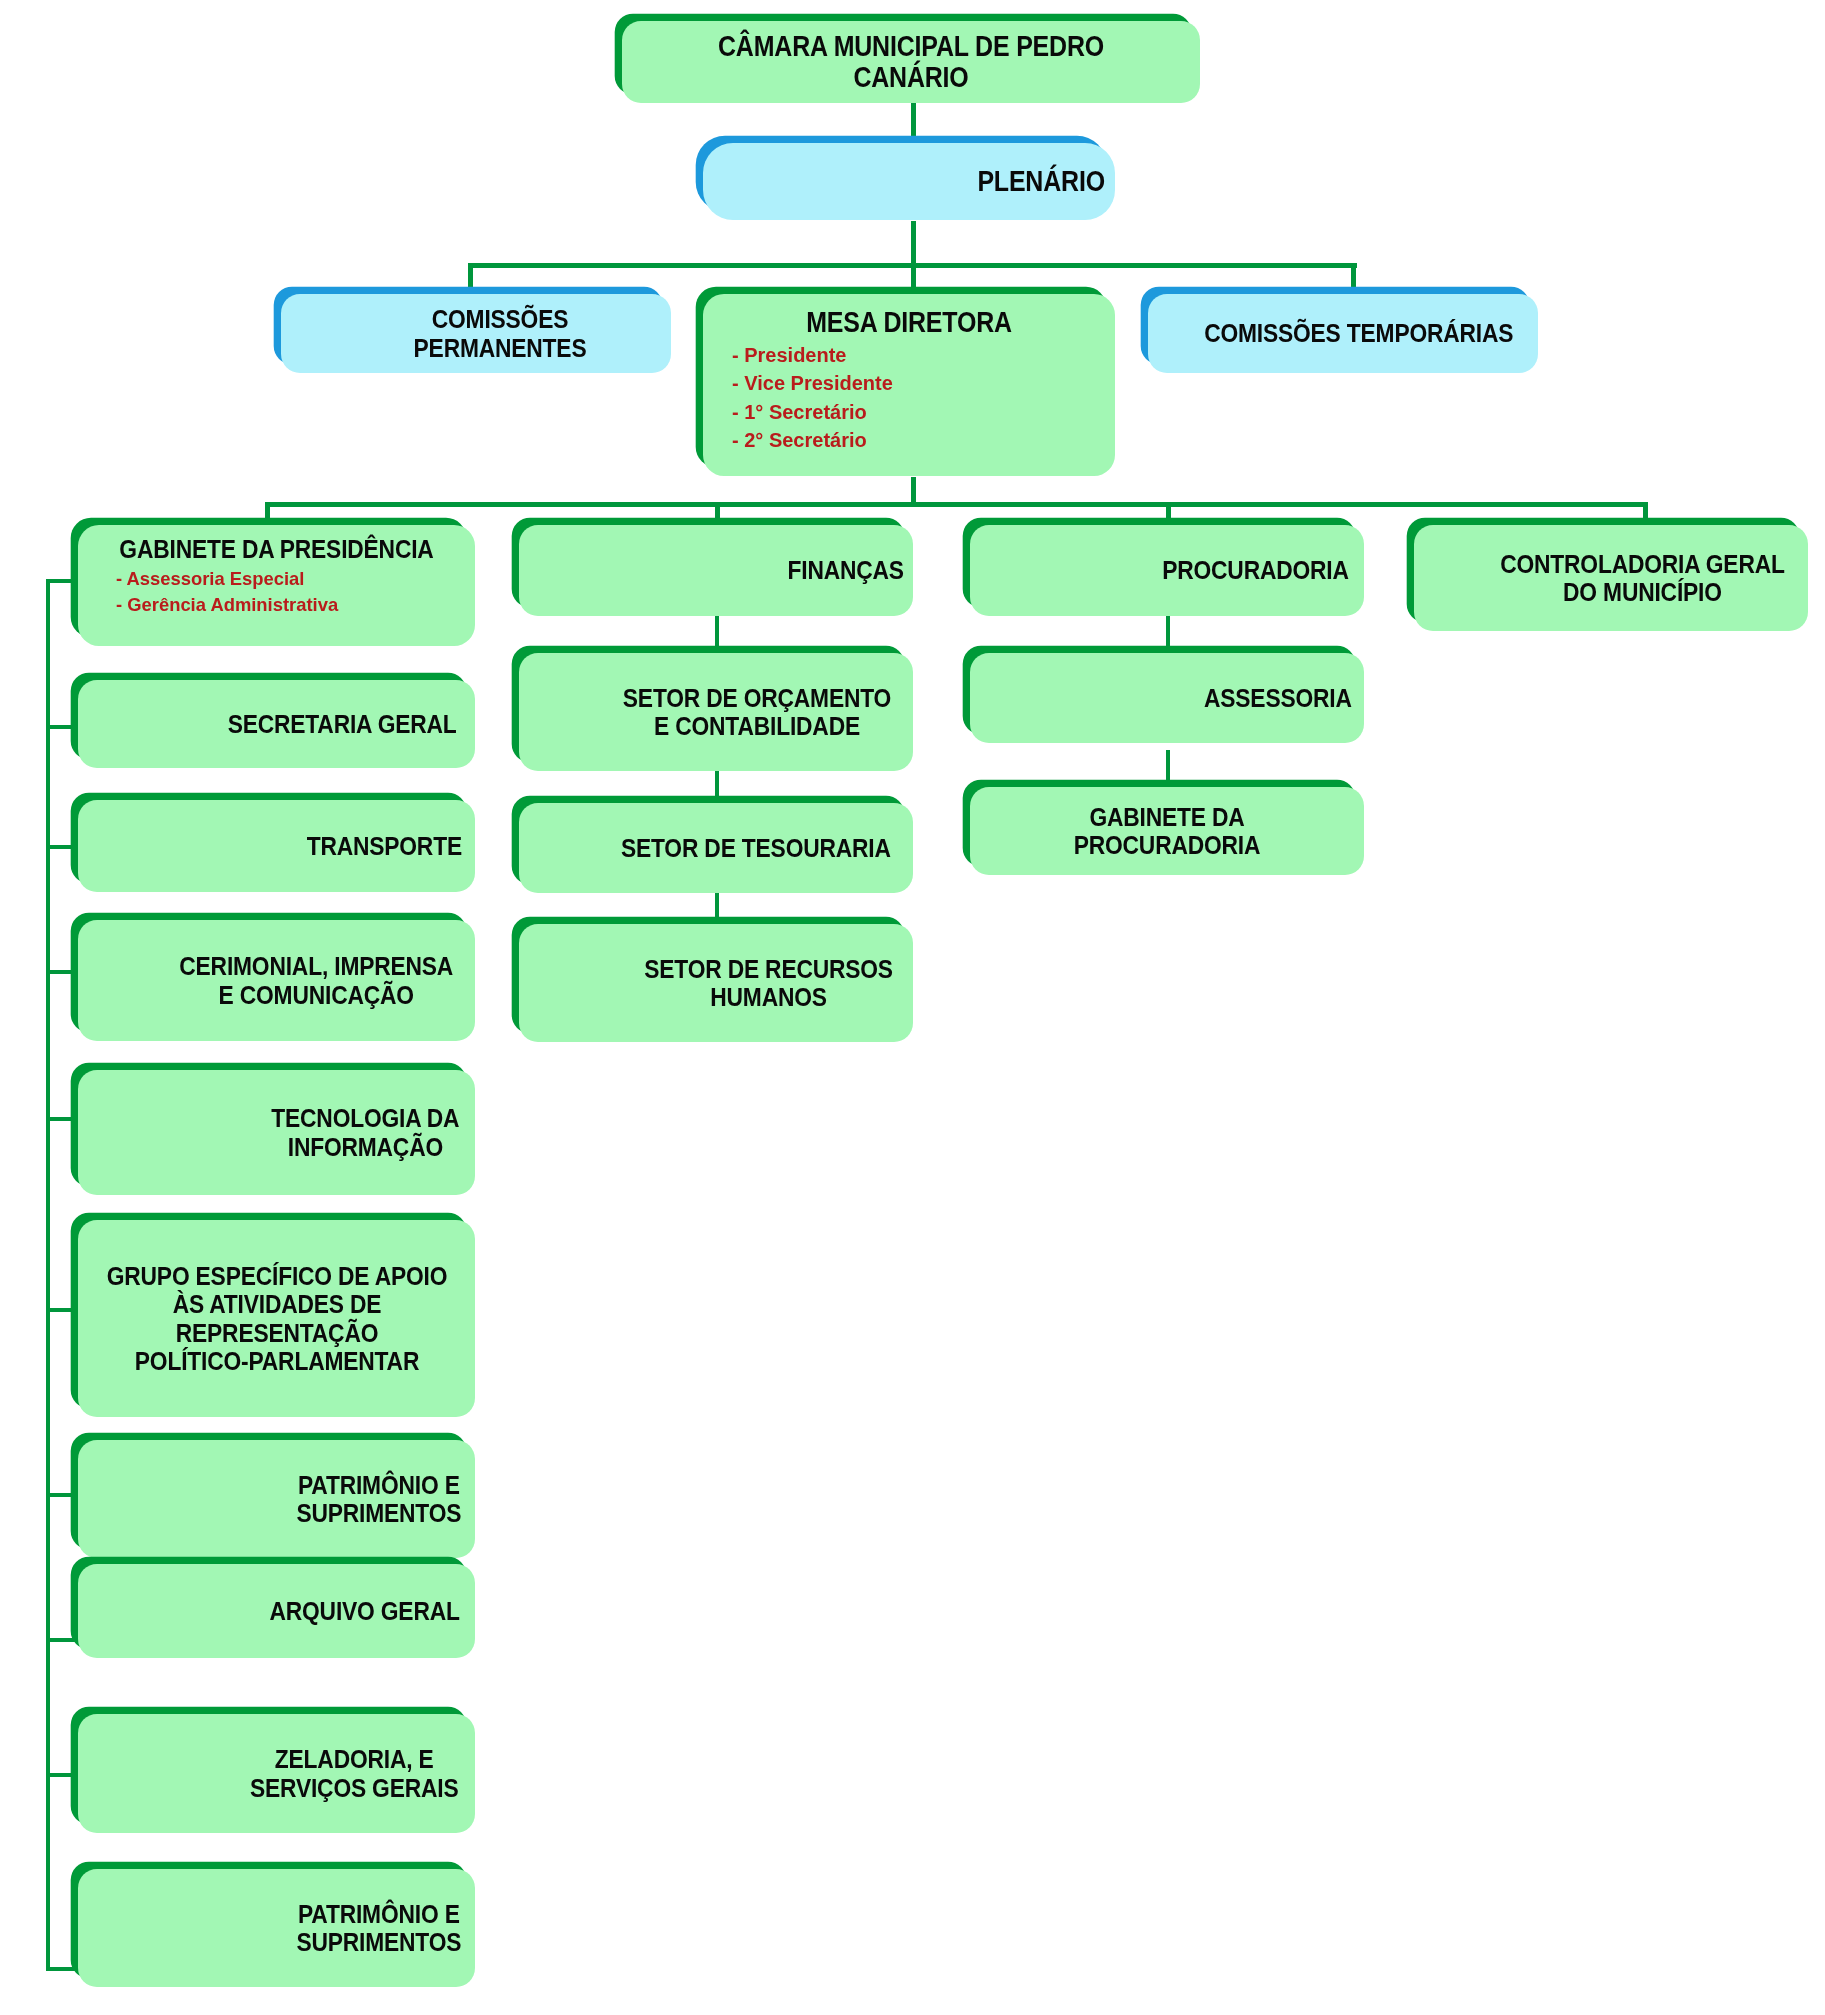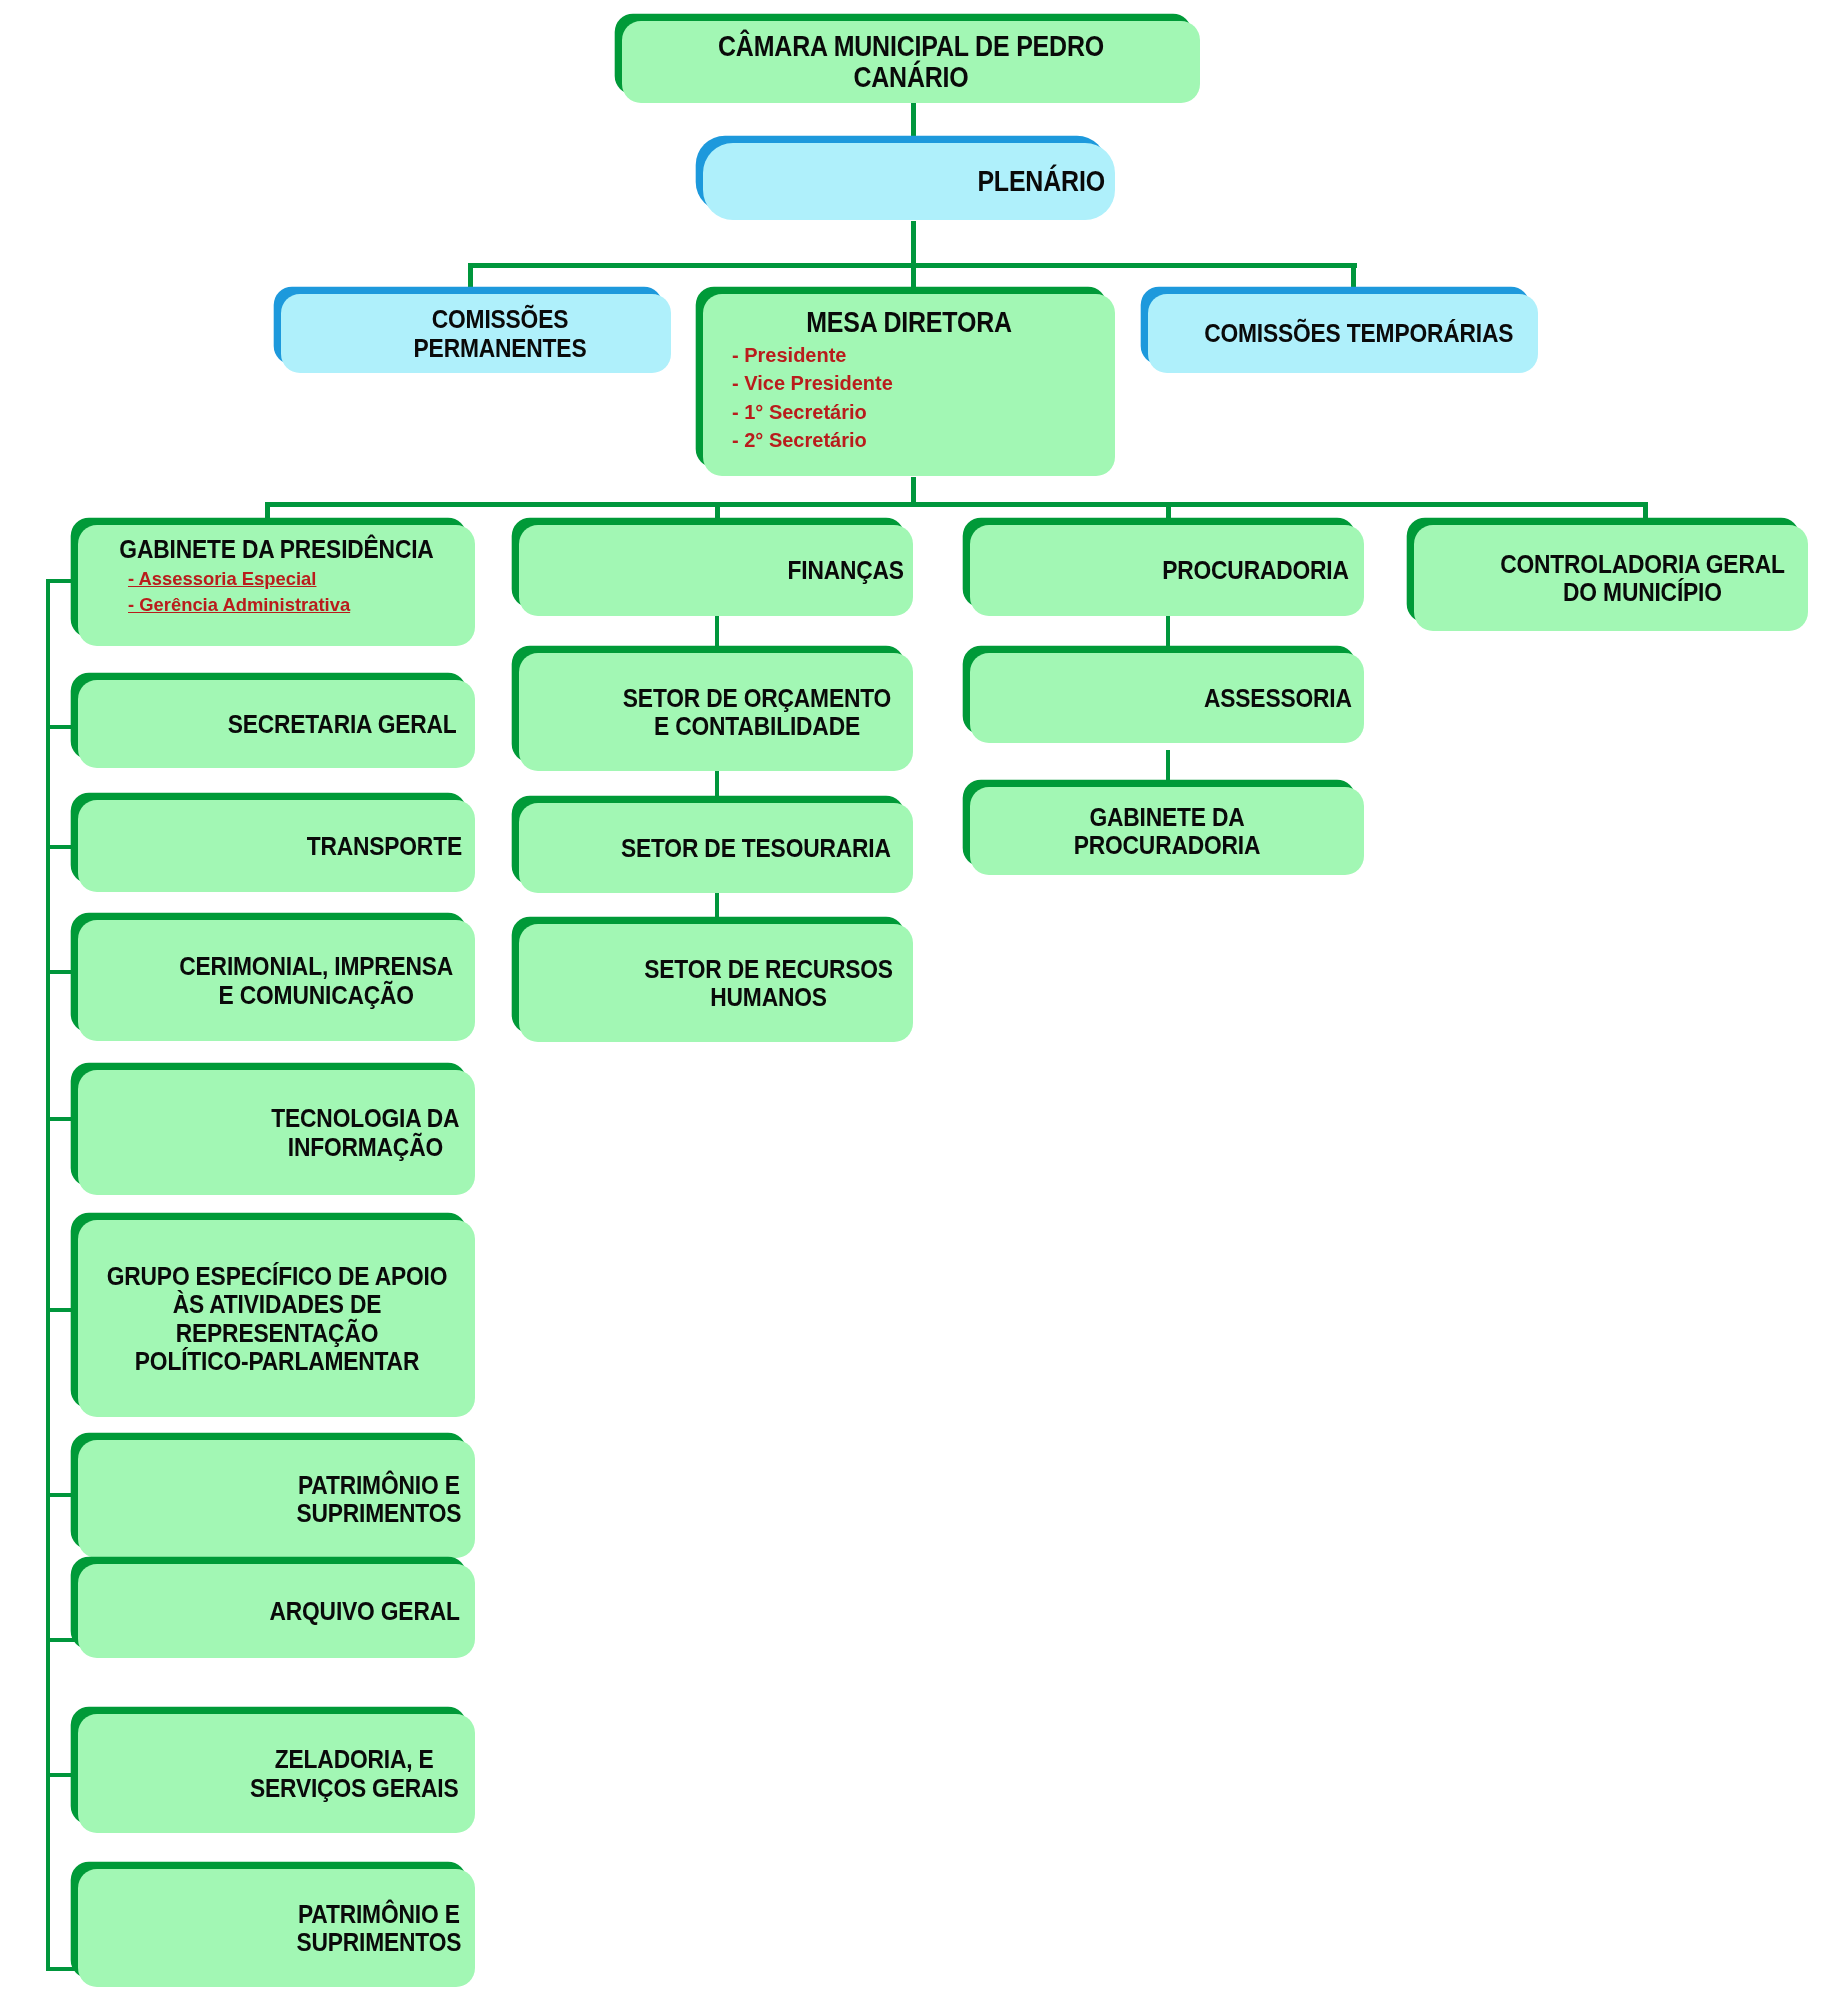--- a/index.html
+++ b/index.html
@@ -53,20 +53,21 @@
     font-weight: 700;
     font-stretch: condensed;
     letter-spacing: -0.2px;
     line-height: 1.06;
     transform: scaleX(0.86);
     white-space: pre-line;
   }
   .node.has-list {
     justify-content: flex-start;
     align-items: stretch;
+    border-radius: 21px;
   }
   .node.has-list .title {
     width: 100%;
     text-align: center;
   }
   .sublist {
     margin: 2.9px 0 0 0;
     padding: 0;
     list-style: none;
     text-align: left;
@@ -137,21 +138,21 @@
       <li>- 2° Secretário</li>
     </ul>
   </div>
 
   <div class="node blue" style="left:1148px; top:294px; width:390px; height:79px;">
     <div class="title" style="font-size:26.5px;">COMISSÕES TEMPORÁRIAS</div>
   </div>
 
   <div class="node green has-list" style="left:78px; top:525px; width:397px; height:121px; padding:10.3px 0 0 0;">
     <div class="title" style="font-size:26.5px;">GABINETE DA PRESIDÊNCIA</div>
-    <ul class="sublist" style="font-size:18.4px; padding-left:50px;text-decoration:underline;">
+    <ul class="sublist" style="font-size:18.4px; padding-left:38px;">
       <li>- Assessoria Especial</li>
       <li>- Gerência Administrativa</li>
     </ul>
   </div>
 
   <div class="node green" style="left:519px; top:525px; width:394px; height:91px;">
     <div class="title" style="font-size:26.5px;">FINANÇAS</div>
   </div>
 
   <div class="node green" style="left:970px; top:525px; width:394px; height:91px;">

